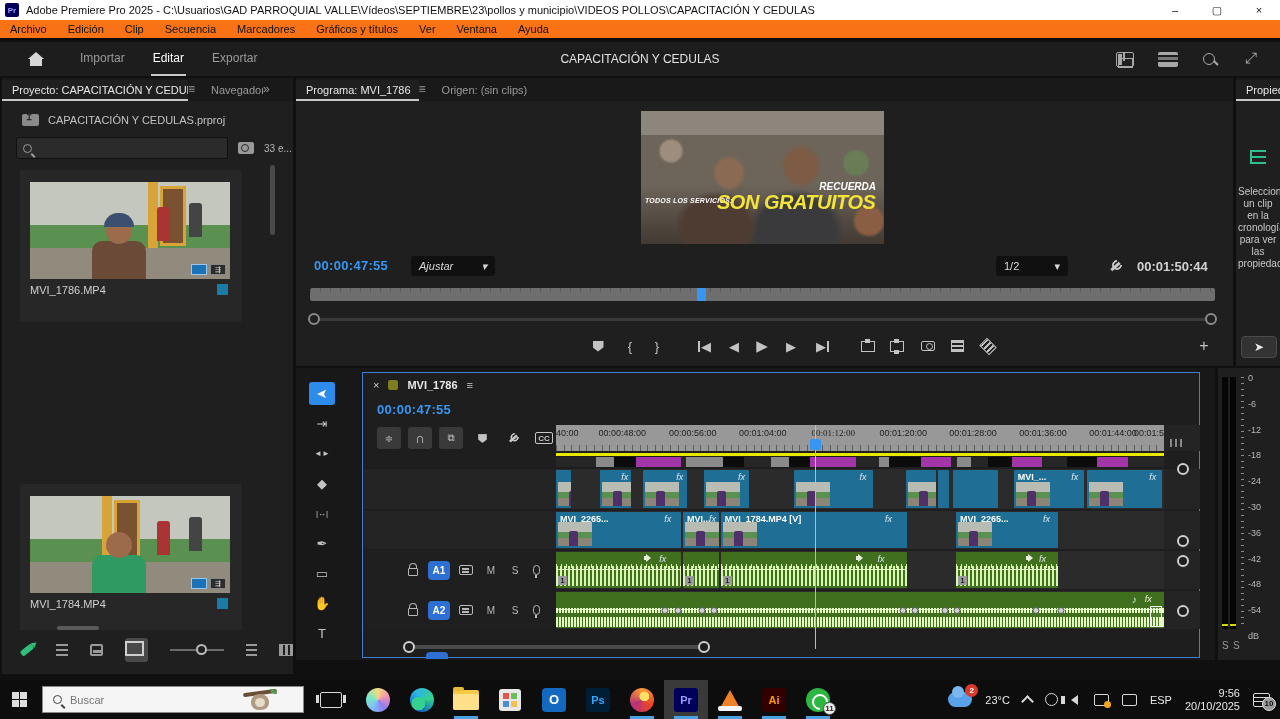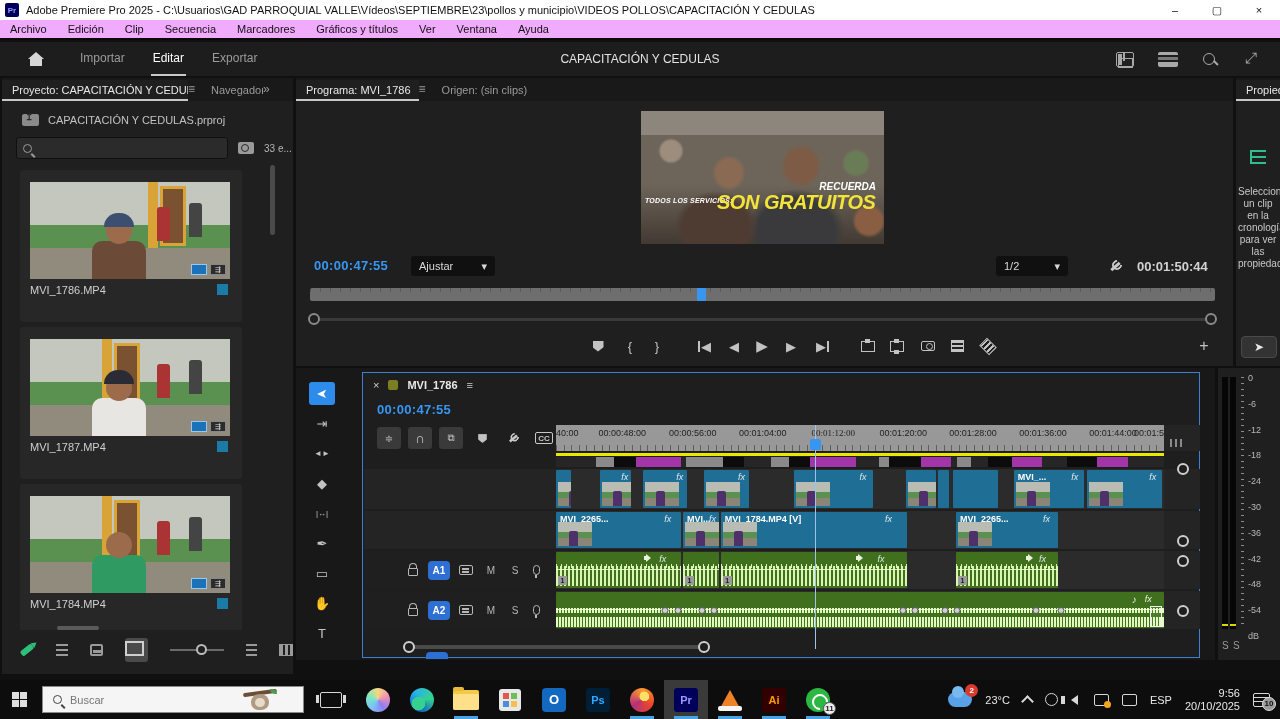--- a/index.html
+++ b/index.html
@@ -11,21 +11,21 @@
 
   
   .titlebar { position:absolute; left:0; top:0; width:1280px; height:20px; background:#ffffff;
               display:flex; align-items:center; font-size:11px; color:#111; }
   .pr-badge { width:14px; height:14px; margin:0 7px 0 5px; background:#00005b; color:#9999ff;
               font-size:8px; font-weight:bold; display:flex; align-items:center; justify-content:center; border-radius:2px; }
   .win-btns { margin-left:auto; display:flex; height:20px; }
   .win-btn { width:42px; height:20px; display:flex; align-items:center; justify-content:center; color:#111; font-size:11px; }
 
   
-  .menubar { position:absolute; left:0; top:20px; width:1280px; height:20px; background:#f0abfc;
+  .menubar { position:absolute; left:0; top:20px; width:1280px; height:20px; background:#f97316;
              display:flex; align-items:center; gap:21px; padding-left:10px; font-size:11px; color:#111;
              border-bottom:2px solid #0a0a0a; }
   .menu-item { cursor:default; }
 
   
   .wsheader { position:absolute; left:0; top:42px; width:1280px; height:34px; background:#1d1d1d;
               display:flex; align-items:center; font-size:12px; color:#9b9b9b; }
   .home-ic { width:16px; height:14px; margin:0 34px 0 28px; position:relative; }
   .home-ic:before { content:""; position:absolute; left:2px; top:6px; width:12px; height:8px; background:#d6d6d6; }
   .home-ic:after { content:""; position:absolute; left:0; top:0; border-left:8px solid transparent; border-right:8px solid transparent; border-bottom:7px solid #d6d6d6; }
@@ -342,40 +342,20 @@
               <div class="torso" style="background: rgb(107, 74, 56);"></div>
             </div>
             <div class="badges">
               <div class="badge-film"></div>
               <div class="badge-wave">⇶</div>
             </div>
           </div>
           <div class="clip-name">MVI_1786.MP4</div>
           <div class="clip-flag"></div>
         </div>
-        <div class="clip-card" style="top: 165px;">
-          <div class="thumb">
-            <div class="stripe" style="left: 72px;"></div>
-            <div class="door" style="left: 84px;"></div>
-            <div class="fig" style="right: 28px; top: 22%;"></div>
-            <div class="fig" style="right: 60px; top: 26%; background: rgb(170, 51, 51);"></div>
-            <div class="person" style="left: 62px;">
-              <div class="head">
-                <div class="cap" style="background: rgb(43, 43, 53);"></div>
-              </div>
-              <div class="torso" style="background: rgb(232, 230, 226);"></div>
-            </div>
-            <div class="badges">
-              <div class="badge-film"></div>
-              <div class="badge-wave">⇶</div>
-            </div>
-          </div>
-          <div class="clip-name">MVI_1787.MP4</div>
-          <div class="clip-flag"></div>
-        </div>
         <div class="clip-card" style="top: 322px;">
           <div class="thumb">
             <div class="stripe" style="left: 72px;"></div>
             <div class="door" style="left: 84px;"></div>
             <div class="fig" style="right: 28px; top: 22%;"></div>
             <div class="fig" style="right: 60px; top: 26%; background: rgb(170, 51, 51);"></div>
             <div class="person" style="left: 62px;">
               <div class="head"></div>
               <div class="torso" style="background: rgb(47, 155, 98);"></div>
             </div>
@@ -412,21 +392,21 @@
       <span class="ptab inactive">Origen: (sin clips)</span>
     </div>
     <div class="viewer">
       <div class="crowd"></div>
       <div class="ovl1">TODOS LOS SERVICIOS:</div>
       <div class="ovl2">RECUERDA</div>
       <div class="ovl3">SON GRATUITOS</div>
     </div>
     <div class="pm-ctrl">
       <span class="tc-blue abs" style="left:18px; top:2px;">00:00:47:55</span>
-      <div class="pill abs" style="left:115px; top:0; width:84px;">
+      <div class="pill abs" style="left:115px; top:0; width:84px;font-style:italic;">
         <span>Ajustar</span>
         <span>▾</span>
       </div>
       <div class="pill abs" style="left:700px; top:0; width:72px;">
         <span>1/2</span>
         <span>▾</span>
       </div>
       <div class="wrench abs" style="left:812px; top:3px;"></div>
       <span class="abs" style="left:841px; top:3px; color:#d2d2d2; font-size:13px; font-weight:bold;">00:01:50:44</span>
     </div>

